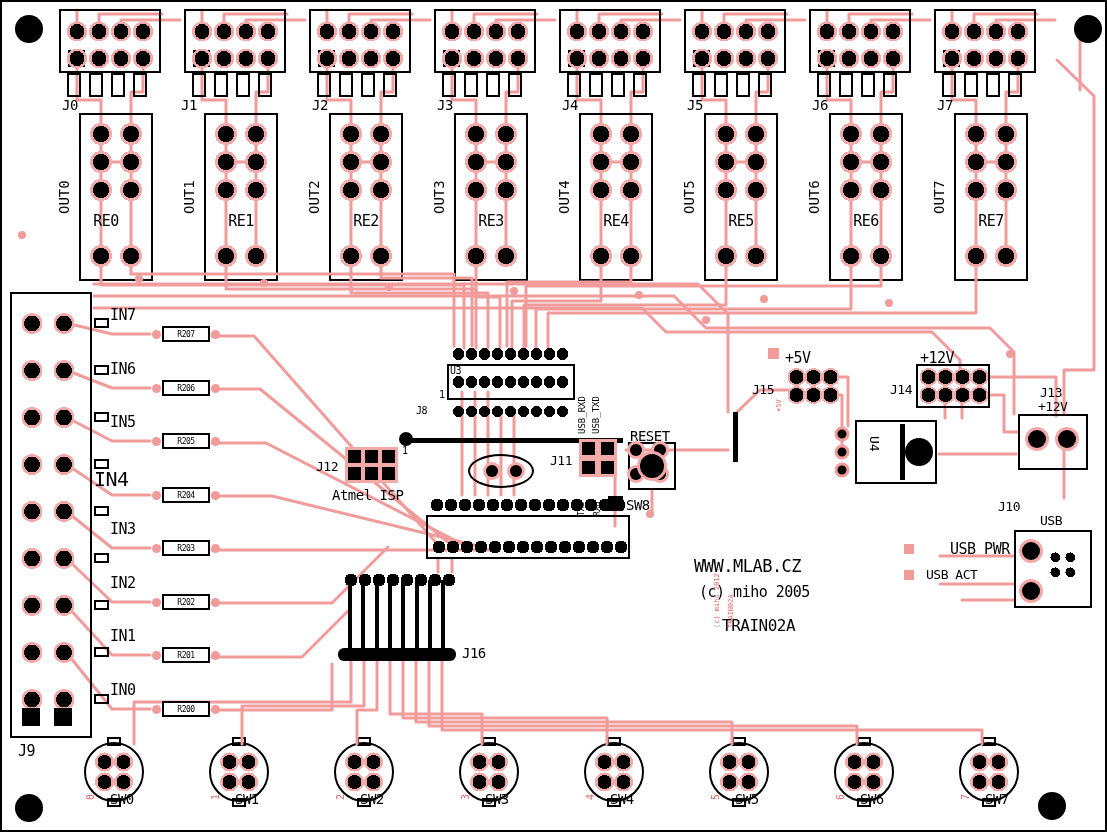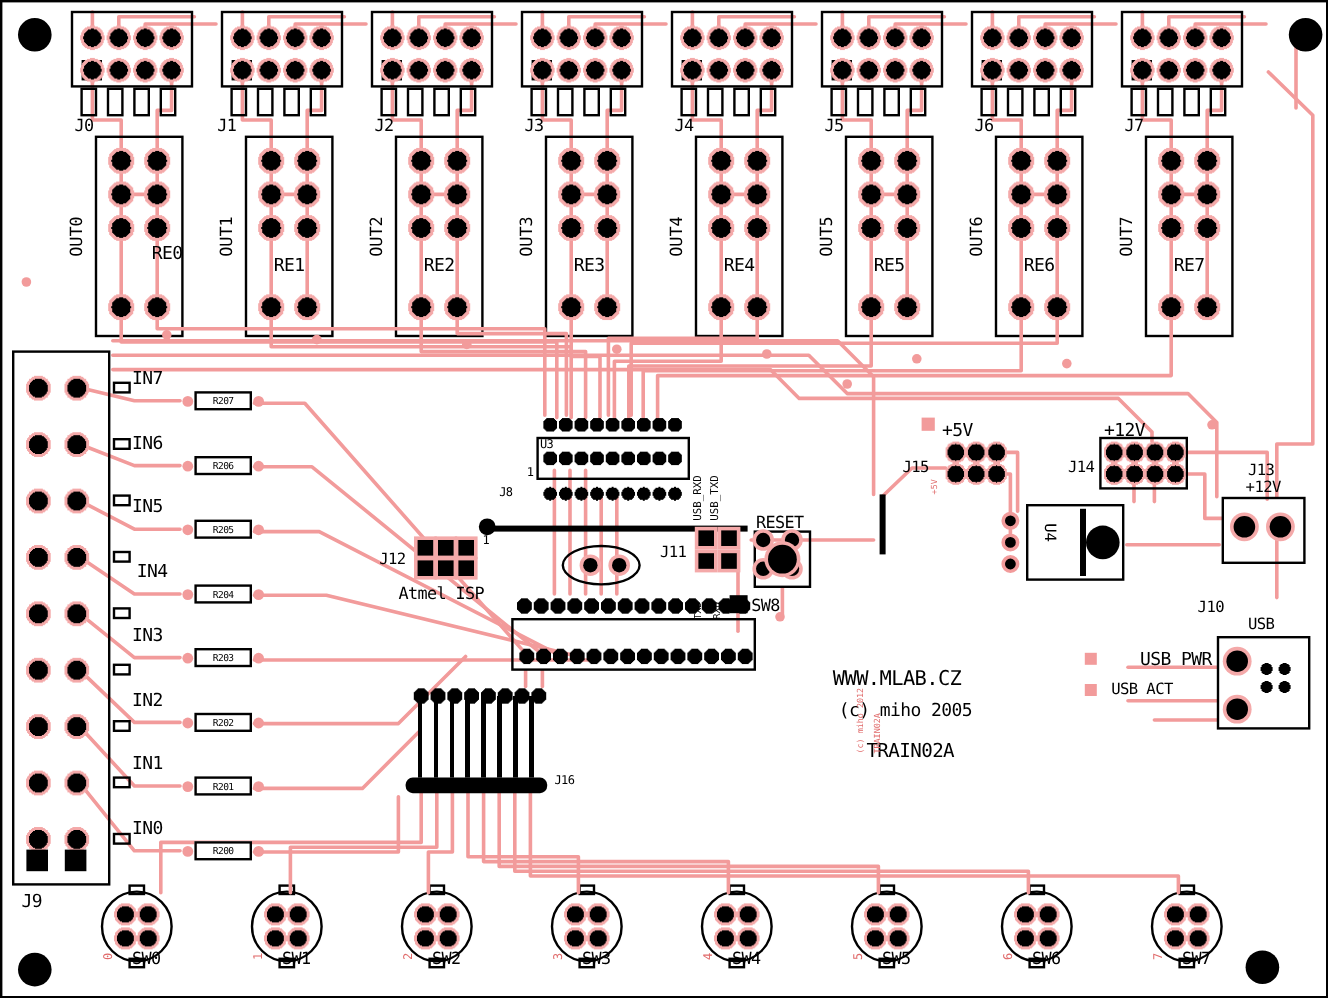--- a/index.html
+++ b/index.html
@@ -202,21 +202,21 @@
   <div class="lbl" style="left:560px;top:96px;font-size:14px">J4</div>
   <div class="pads pads-conn" style="left:689px;top:16px;width:88px;height:54px"></div>
   <div class="lbl" style="left:685px;top:96px;font-size:14px">J5</div>
   <div class="pads pads-conn" style="left:814px;top:16px;width:88px;height:54px"></div>
   <div class="lbl" style="left:810px;top:96px;font-size:14px">J6</div>
   <div class="pads pads-conn" style="left:939px;top:16px;width:88px;height:54px"></div>
   <div class="lbl" style="left:935px;top:96px;font-size:14px">J7</div>
 
   <div class="pads pads-relay" style="left:84px;top:118px;width:60px;height:84px"></div>
   <div class="pads pads-relay" style="left:84px;top:240px;width:60px;height:28px"></div>
-  <div class="lbl" style="left:78px;top:202px;width:72px;text-align:right;font-size:15px">RE0</div>
+  <div class="lbl" style="left:78px;top:212px;width:52px;text-align:center;font-size:15px">RE0</div>
   <div class="vlbl" style="left:55px;top:136px;height:76px;font-size:14px">OUT0</div>
 
   <div class="pads pads-relay" style="left:209px;top:118px;width:60px;height:84px"></div>
   <div class="pads pads-relay" style="left:209px;top:240px;width:60px;height:28px"></div>
   <div class="lbl" style="left:203px;top:212px;width:72px;text-align:center;font-size:15px">RE1</div>
   <div class="vlbl" style="left:180px;top:136px;height:76px;font-size:14px">OUT1</div>
 
   <div class="pads pads-relay" style="left:334px;top:118px;width:60px;height:84px"></div>
   <div class="pads pads-relay" style="left:334px;top:240px;width:60px;height:28px"></div>
   <div class="lbl" style="left:328px;top:212px;width:72px;text-align:center;font-size:15px">RE2</div>
@@ -261,21 +261,21 @@
   <div class="outline" style="left:92px;top:598px;width:15px;height:10px"></div>
   <div class="outline" style="left:92px;top:645px;width:15px;height:10px"></div>
   <div class="outline" style="left:92px;top:692px;width:15px;height:10px"></div>
 
   <div class="lbl" style="left:108px;top:306px;font-size:15px">IN7</div>
   <div class="res" style="left:160px;top:324px">R207</div>
   <div class="lbl" style="left:108px;top:360px;font-size:15px">IN6</div>
   <div class="res" style="left:160px;top:378px">R206</div>
   <div class="lbl" style="left:108px;top:413px;font-size:15px">IN5</div>
   <div class="res" style="left:160px;top:431px">R205</div>
-  <div class="lbl" style="left:112px;top:467px;font-size:15px">IN4</div>
+  <div class="lbl" style="left:92px;top:467px;font-size:20px">IN4</div>
   <div class="res" style="left:160px;top:485px">R204</div>
   <div class="lbl" style="left:108px;top:520px;font-size:15px">IN3</div>
   <div class="res" style="left:160px;top:538px">R203</div>
   <div class="lbl" style="left:108px;top:574px;font-size:15px">IN2</div>
   <div class="res" style="left:160px;top:592px">R202</div>
   <div class="lbl" style="left:108px;top:627px;font-size:15px">IN1</div>
   <div class="res" style="left:160px;top:645px">R201</div>
   <div class="lbl" style="left:108px;top:681px;font-size:15px">IN0</div>
   <div class="res" style="left:160px;top:699px">R200</div>
 
@@ -325,21 +325,21 @@
   <div class="sq" style="left:606px;top:494px;width:15px;height:15px"></div>
   <div class="lbl" style="left:624px;top:496px;font-size:14px">SW8</div>
 
   <div class="pads pads-hdr2" style="left:428px;top:495px;width:196px;height:16px"></div>
   <div class="outline" style="left:424px;top:513px;width:204px;height:44px"></div>
   <div class="pads pads-hdr2" style="left:430px;top:537px;width:196px;height:16px"></div>
 
   <div class="pads pads-hdr2" style="left:342px;top:570px;width:112px;height:16px"></div>
   <div class="vlines" style="left:346px;top:578px;width:106px;height:68px"></div>
   <div class="sq" style="left:336px;top:646px;width:118px;height:13px;border-radius:6px"></div>
-  <div class="lbl" style="left:460px;top:644px;font-size:10px">J16</div>
+  <div class="lbl" style="left:460px;top:644px;font-size:14px">J16</div>
 
   <div class="lbl" style="left:692px;top:556px;font-size:17px">WWW.MLAB.CZ</div>
   <div class="lbl" style="left:697px;top:583px;font-size:15px">(c) miho 2005</div>
   <div class="lbl" style="left:720px;top:616px;font-size:16px">TRAIN02A</div>
   <div class="vlbl red" style="left:712px;top:566px;height:60px;font-size:7px">(c) miho 2012</div>
   <div class="vlbl red" style="left:726px;top:570px;height:56px;font-size:7px">TRAIN02A</div>
 
   <div class="lbl" style="left:783px;top:349px;font-size:15px">+5V</div>
   <div class="lbl" style="left:750px;top:381px;font-size:13px">J15</div>
   <div class="pads pads-pwr" style="left:786px;top:366px;width:51px;height:36px"></div>

